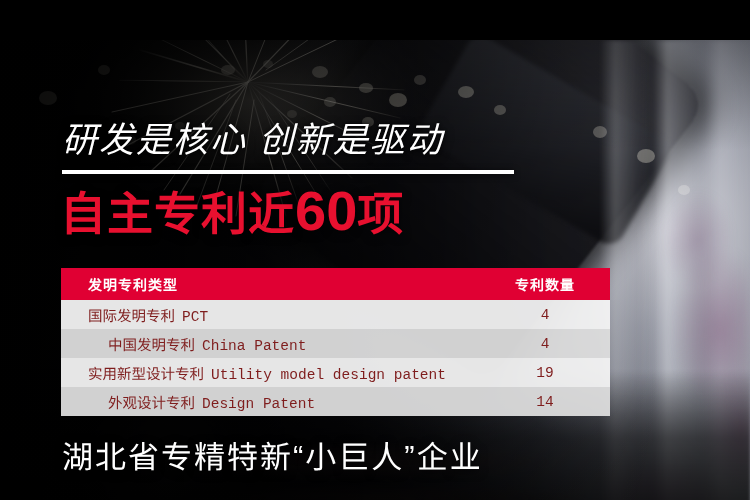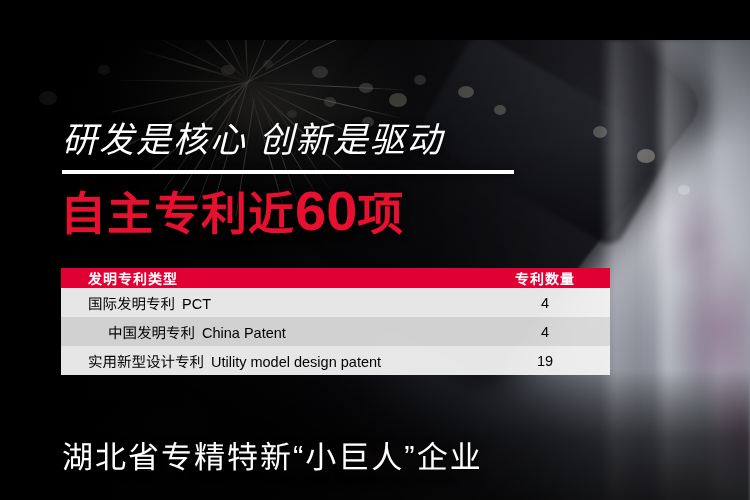--- a/index.html
+++ b/index.html
@@ -130,35 +130,36 @@
 
   
   .patent-table {
     position: absolute;
     left: 61px; top: 228px;
     width: 549px;
   }
   .tbl-head {
     display: flex;
     align-items: center;
-    height: 20px;
+    height: 32px;
     background: #e00033;
     color: #ffffff;
     font-weight: bold;
     font-size: 14px;
   }
   .tbl-head .c-type { flex: 1; padding-left: 27px; letter-spacing: 1px; }
   .tbl-head .c-count { width: 130px; text-align: center; letter-spacing: 1px; font-family: Liberation Serif, serif; }
 
   .tbl-row {
     display: flex;
     align-items: center;
     height: 29px;
     font-size: 14.5px;
-    color: #000000;
+    color: #7f1d1d;
+    font-family: Liberation Mono, monospace;
   }
   .tbl-row.odd  { background: rgba(244,244,244,0.94); }
   .tbl-row.even { background: rgba(222,222,222,0.94); padding-left: 20px; }
   .tbl-row .c-type { flex: 1; padding-left: 27px; white-space: nowrap; }
   .tbl-row .c-count { width: 130px; text-align: center; }
   .tbl-row .cn { }
   .tbl-row .en { margin-left: 7px; }
 
   .caption {
     position: absolute;
@@ -287,19 +288,25 @@
         <div class="c-count">4</div>
       </div>
 
       <div class="tbl-row odd">
         <div class="c-type">
           <span class="cn">实用新型设计专利</span><span class="en">Utility model design patent</span>
         </div>
         <div class="c-count">19</div>
       </div>
 
+      <div class="tbl-row even">
+        <div class="c-type">
+          <span class="cn">外观设计专利</span><span class="en">Design Patent</span>
+        </div>
+        <div class="c-count">14</div>
+      </div>
 
     </div>
 
     <div class="caption">湖北省专精特新“小巨人”企业</div>
 
   </div>
 </div>
 
 </body></html>

